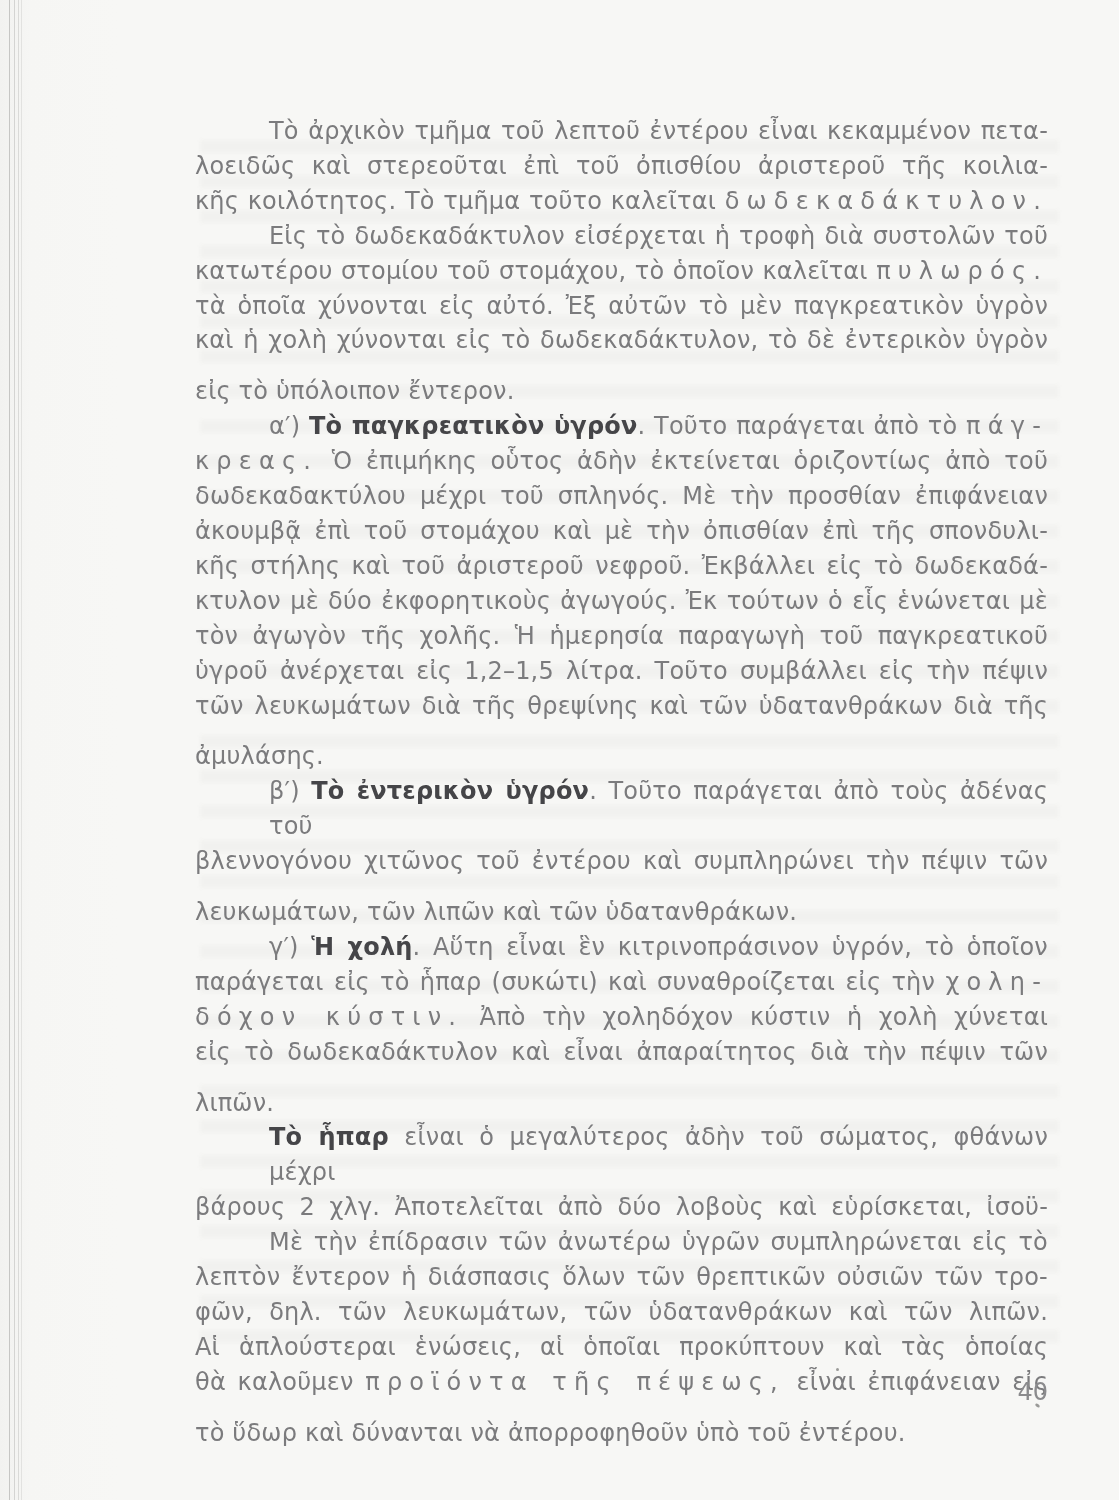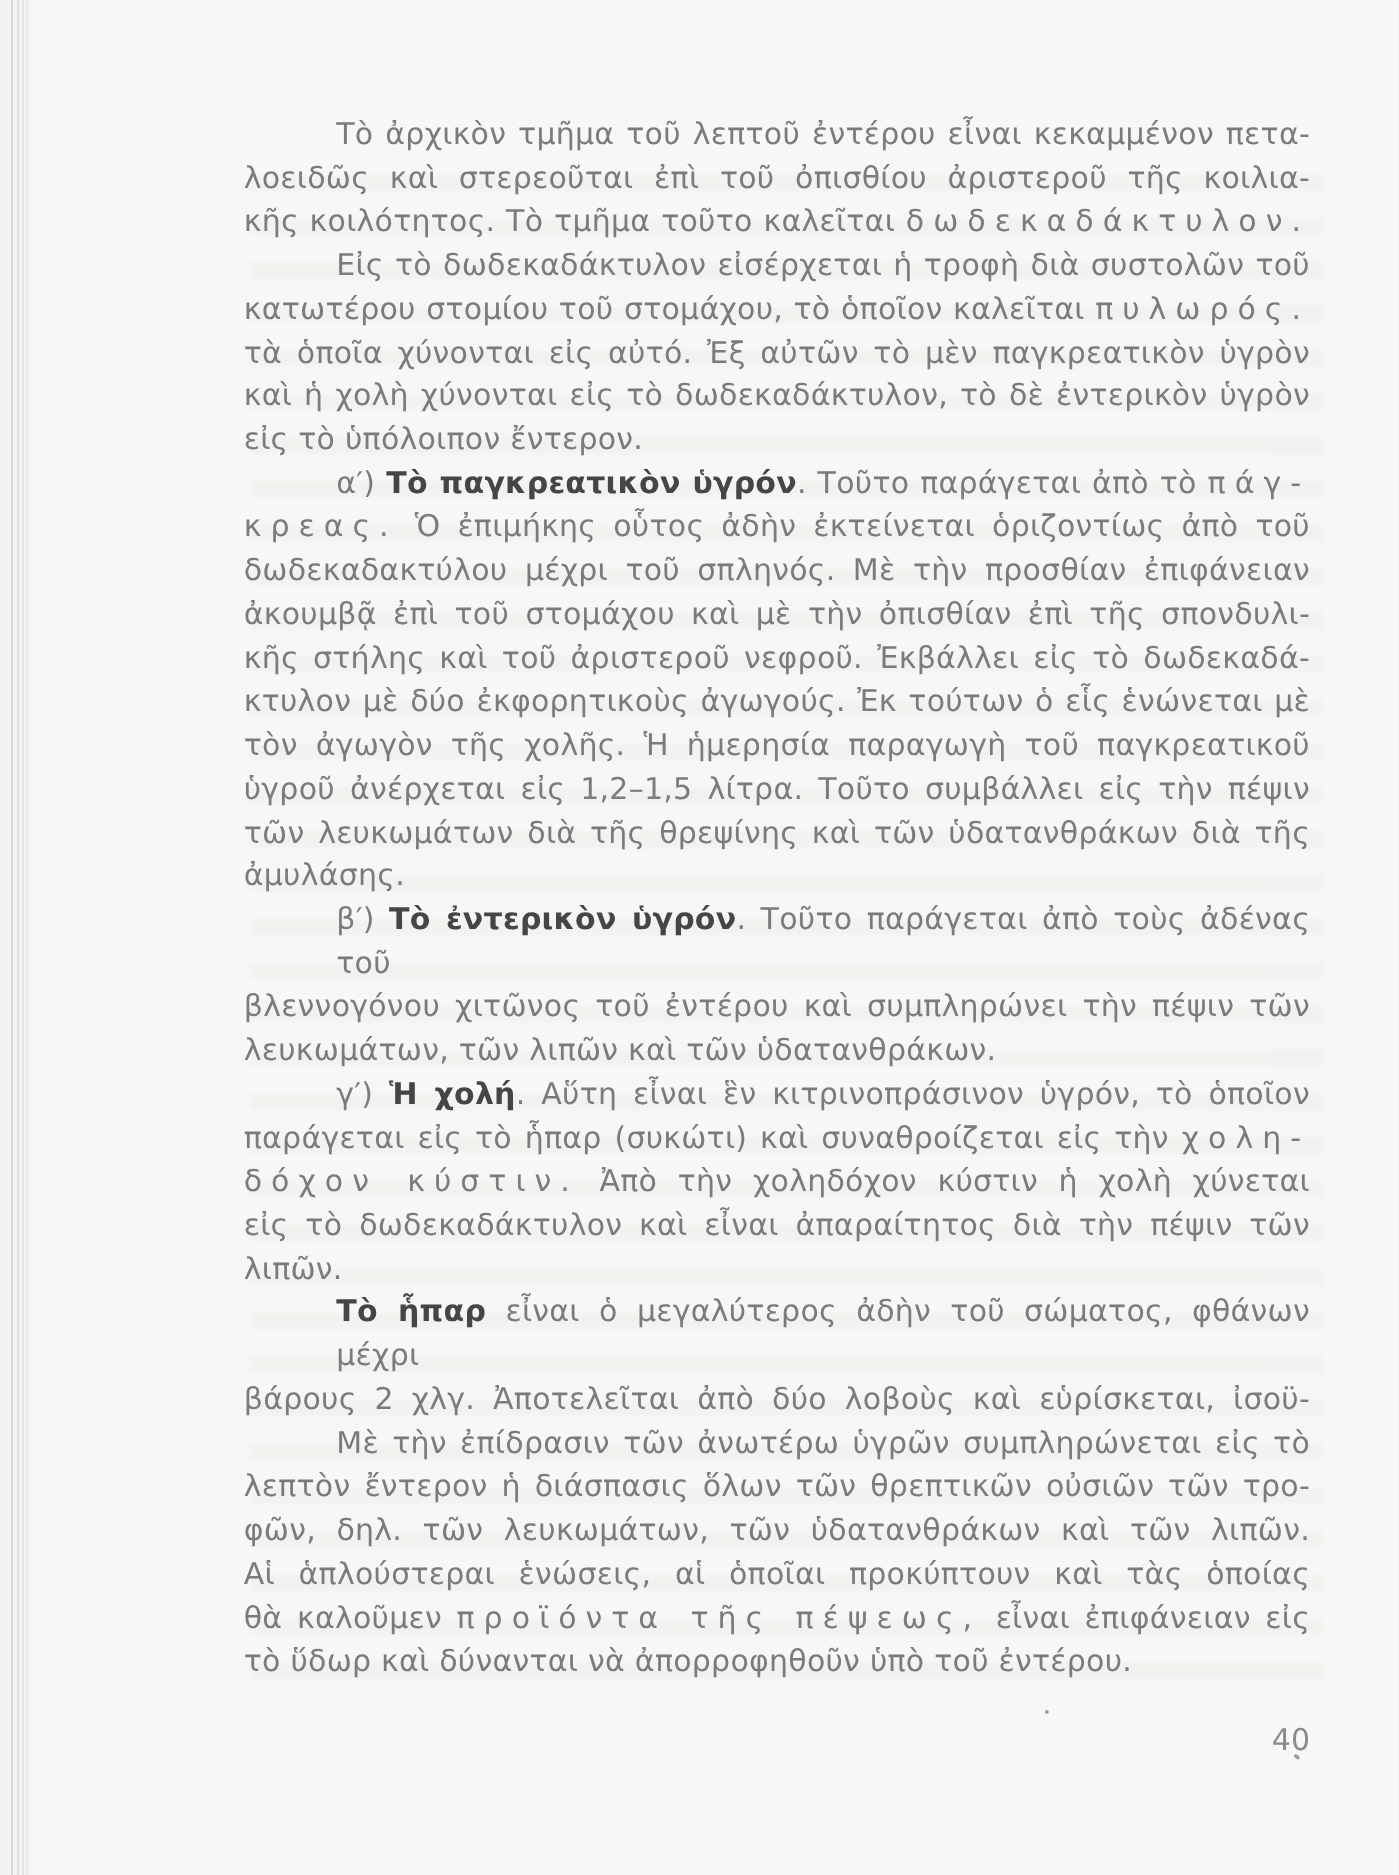--- a/index.html
+++ b/index.html
@@ -31,33 +31,33 @@
     filter:blur(2px);
     opacity:.55;
     pointer-events:none;
   }
   .speck{position:absolute;background:#9a9a98;border-radius:50%;}
   .sp1{left:836px;top:1368px;width:3px;height:3px;}
   .sp2{left:1035px;top:1404px;width:5px;height:3px;transform:rotate(35deg);}
   
   .text-block{
     position:absolute;
-    left:195px;top:90px;width:853px;
+    left:195px;top:114px;width:853px;
     color:#7b7b7d;
     font-size:24px;
     line-height:34.9px;
     letter-spacing:0.2px;
   }
   .para{margin:0;}
   .line{
     text-align:justify;
     text-align-last:justify;
     white-space:normal;
   }
-  .line.last{text-align-last:left;}
+  .line.last{text-align-last:left;margin-top:16px;}
   .line.first{padding-left:74px;}
   .bold{font-weight:bold;color:#454548;margin-top:24px;}
   .spaced{letter-spacing:0.30em;}
   .page-number{
     position:absolute;
     left:195px;top:1378px;width:853px;
     text-align:right;
     color:#8b8b8d;
     font-size:24px;
   }

